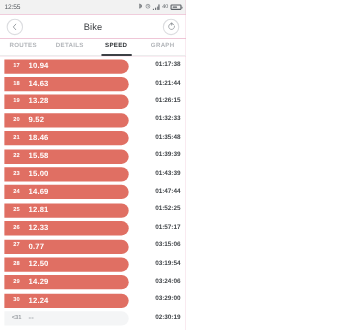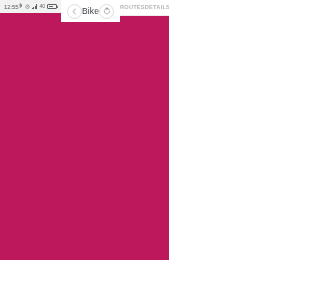--- a/index.html
+++ b/index.html
@@ -10,24 +10,24 @@
     width: 169px;
     height: 300px;
     overflow: hidden;
     background: #ffffff;
     font-family: "Liberation Sans", sans-serif;
     -webkit-font-smoothing: antialiased;
   }
   .phone {
     position: relative;
     width: 169px;
-    height: 260px;
+    height: 300px;
     background: #be185d;
     display: flex;
-    flex-direction: row;
+    flex-direction: column;
   }
 
   
   .statusbar {
     height: 13px;
     flex: 0 0 13px;
     background: #f2f2f2;
     display: flex;
     align-items: center;
     justify-content: space-between;

